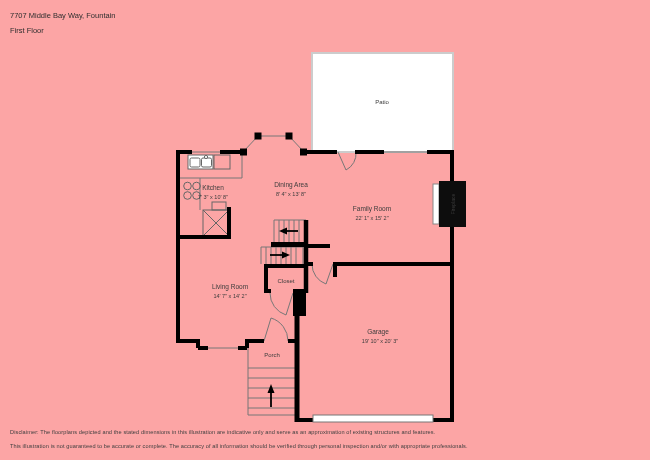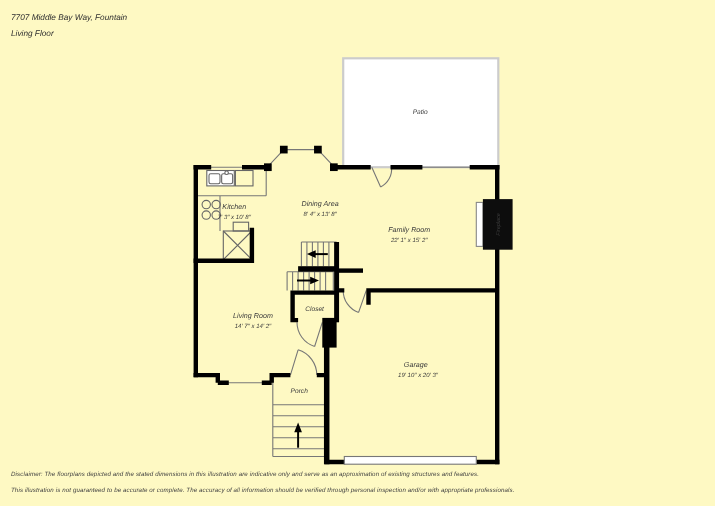--- a/index.html
+++ b/index.html
@@ -1,22 +1,21 @@
 <!DOCTYPE html>
 <html><head>
 <meta charset="utf-8">
 <style>
   html,body{margin:0;padding:0;background:#ffffff;}
   .canvas{
     position:relative;
     width:650px;height:460px;
-    background:#fef9c3;
+    background:#fca5a5;
     font-family:"Liberation Sans", sans-serif;
     overflow:hidden;
-    font-style:italic;
   }
   .title{
     position:absolute;left:10px;top:8px;
     font-size:7.5px;line-height:15px;color:#2e2e2e;
   }
   .disclaimer{
     position:absolute;left:10px;top:426px;
     font-size:5.6px;line-height:13.5px;color:#3f3f3f;
     letter-spacing:0.1px;
   }
@@ -28,21 +27,21 @@
   .room-dims{font-size:5.5px;}
   .small-label{font-size:6px;}
 </style>
 </head>
 <body>
 
 <div class="canvas">
 
   <div class="title">
     <div>7707 Middle Bay Way, Fountain</div>
-    <div>Living Floor</div>
+    <div>First Floor</div>
   </div>
 
   <svg width="650" height="460" viewBox="0 0 650 460" xmlns="http://www.w3.org/2000/svg">
 
     <g>
       <rect x="312" y="53" width="141" height="99" fill="#ffffff" stroke="#cccccc" stroke-width="2"></rect>
     </g>
 
     <g stroke="#777777" stroke-width="1" fill="none">
 

